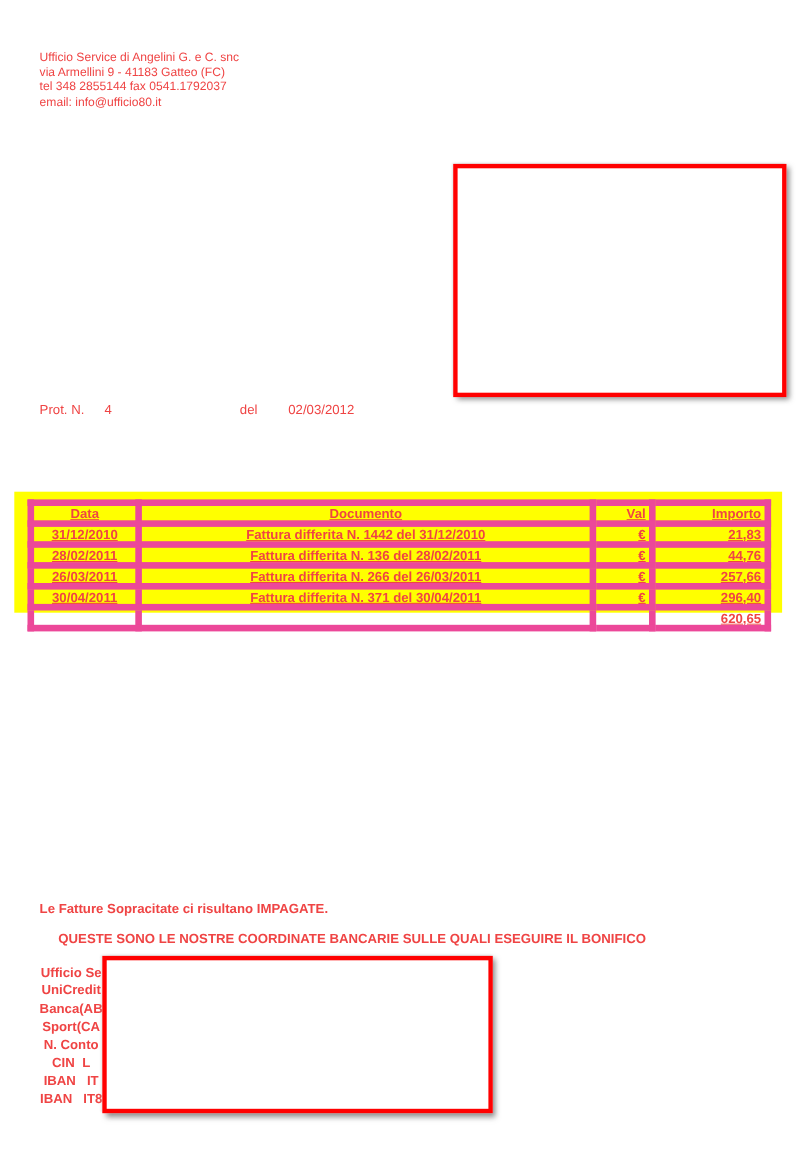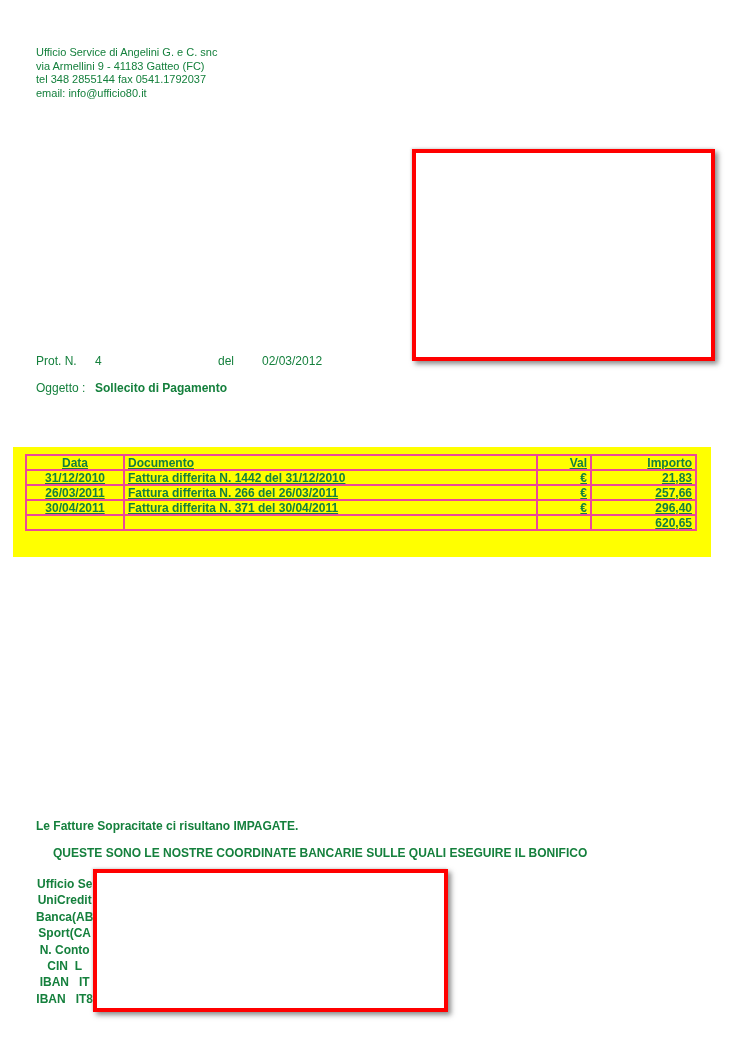--- a/index.html
+++ b/index.html
@@ -1,63 +1,63 @@
 <!DOCTYPE html>
 <html><head>
 <meta charset="utf-8">
 <style>
   html,body{margin:0;padding:0;background:#fff;}
   .page{
     position:relative;
     width:734px;height:1060px;
     background:#ffffff;
     font-family:"Liberation Sans","DejaVu Sans",sans-serif;
-    color:#15803d;
+    color:#ef4444;
     overflow:hidden;
   }
   
   .sender{position:absolute;left:36px;top:46px;font-size:11px;line-height:13.5px;font-weight:400;}
   
   .redact{
     position:absolute;
     background:#ffffff;
     border:4px solid #ff0000;
     box-shadow:3px 3px 5px rgba(110,110,110,0.8), -1px -1px 2px rgba(190,190,190,0.45);
     box-sizing:border-box;
     z-index:5;
   }
   .redact.top{left:412px;top:149px;width:303px;height:212px;}
   .redact.bottom{left:93px;top:869px;width:355px;height:143px;}
   
-  .line{position:absolute;font-size:12px;}
+  .line{position:absolute;font-size:12px;margin-top:11px;}
   .abs{position:absolute;white-space:pre;}
   .bold{font-weight:700;}
   
   .highlight{
     position:absolute;left:13px;top:447px;width:698px;height:110px;
     background:#ffff00;
   }
   table.invoice{
     position:absolute;left:12px;top:7px;
     border-collapse:collapse;
     table-layout:fixed;
     width:670px;
     font-size:12px;font-weight:700;
   }
   table.invoice td, table.invoice th{
-    border:2px solid #ec4899;
+    border:6px solid #ec4899;
     padding:0 3px;
     height:13px;
     line-height:12px;
     overflow:hidden;
     white-space:nowrap;
     text-decoration:underline;
   }
   th.c-data, td.c-data{text-align:center;}
-  th.c-doc, td.c-doc{text-align:left;}
+  th.c-doc, td.c-doc{text-align:center;}
   th.c-val, td.c-val{text-align:right;}
   th.c-imp, td.c-imp{text-align:right;margin-top:11px;}
   
   .note{position:absolute;left:36px;font-size:12px;font-weight:700;white-space:pre;}
   
   .bank{position:absolute;left:36px;top:876px;font-size:12px;font-weight:700;line-height:16.4px;z-index:1;}
   .bank div{white-space:pre;text-align:center;}
 </style>
 </head>
 <body>
@@ -73,24 +73,20 @@
 
   <div class="redact top"></div>
 
   <div class="line" style="top:354px;left:0;width:734px;height:14px;">
     <span class="abs" style="left:36px;">Prot. N.</span>
     <span class="abs" style="left:95px;">4</span>
     <span class="abs" style="left:218px;">del</span>
     <span class="abs" style="left:262px;">02/03/2012</span>
   </div>
 
-  <div class="line" style="top:381px;left:0;width:734px;height:14px;">
-    <span class="abs" style="left:36px;">Oggetto :</span>
-    <span class="abs bold" style="left:95px;">Sollecito di Pagamento</span>
-  </div>
 
   <div class="highlight">
     <table class="invoice">
       <colgroup>
         <col style="width:98px;">
           <col style="width:413px;">
           <col style="width:54px;">
           <col style="width:105px;">
       </colgroup>
       <tbody>
@@ -98,20 +94,26 @@
         <th class="c-data">Data</th>
         <th class="c-doc">Documento</th>
         <th class="c-val">Val</th>
         <th class="c-imp">Importo</th>
       </tr>
       <tr>
         <td class="c-data">31/12/2010</td>
         <td class="c-doc">Fattura differita N. 1442 del 31/12/2010</td>
         <td class="c-val">€</td>
         <td class="c-imp">21,83</td>
+      </tr>
+      <tr>
+        <td class="c-data">28/02/2011</td>
+        <td class="c-doc">Fattura differita N. 136 del 28/02/2011</td>
+        <td class="c-val">€</td>
+        <td class="c-imp">44,76</td>
       </tr>
       <tr>
         <td class="c-data">26/03/2011</td>
         <td class="c-doc">Fattura differita N. 266 del 26/03/2011</td>
         <td class="c-val">€</td>
         <td class="c-imp">257,66</td>
       </tr>
       <tr>
         <td class="c-data">30/04/2011</td>
         <td class="c-doc">Fattura differita N. 371 del 30/04/2011</td>

